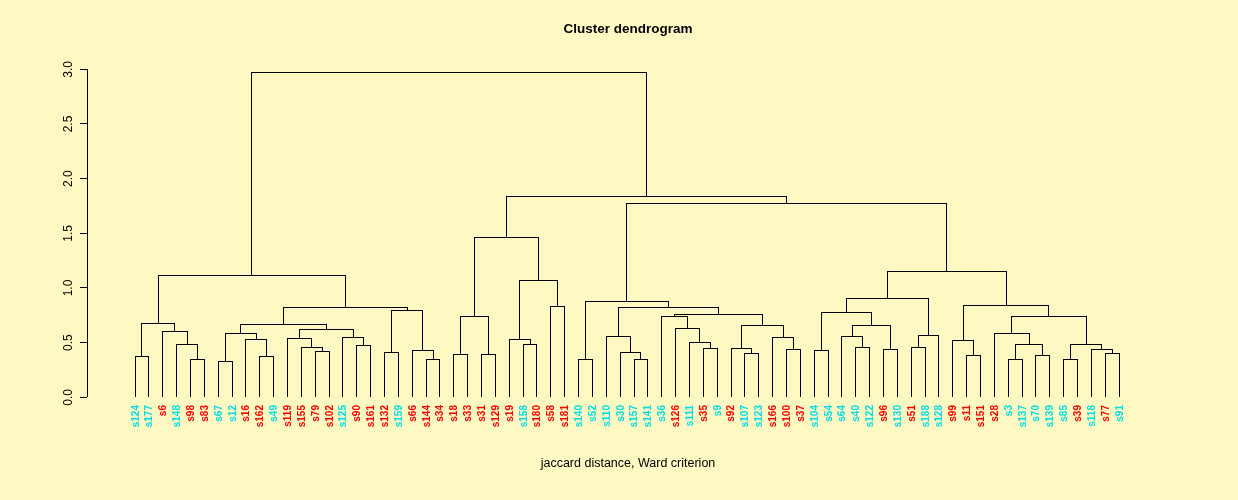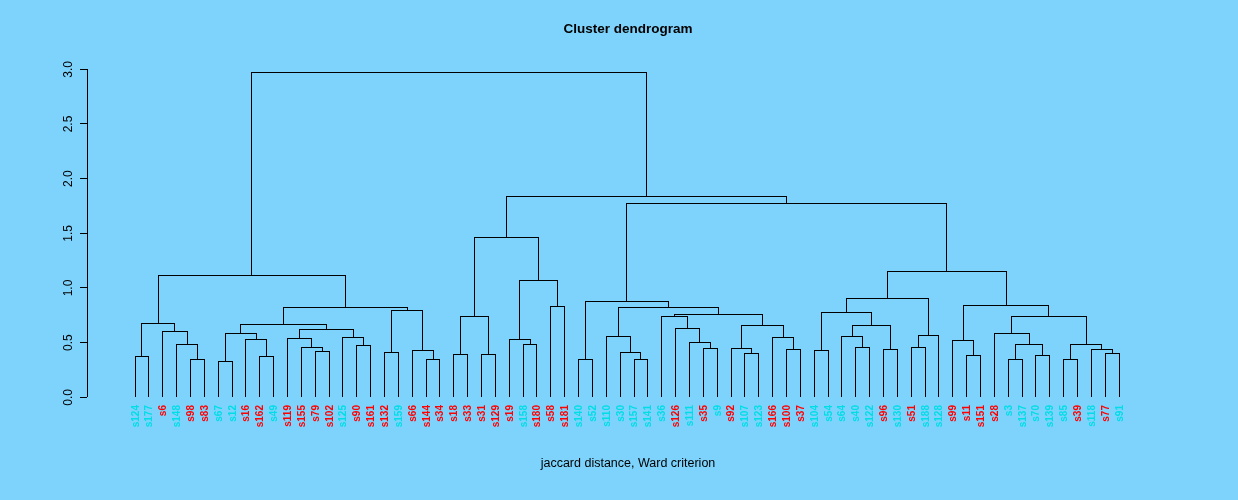--- a/index.html
+++ b/index.html
@@ -1,16 +1,16 @@
 <!DOCTYPE html>
 <html><head>
 <meta charset="utf-8">
 <style>
   html,body{margin:0;padding:0;background:#ffffff;}
-  #stage{position:relative;width:1238px;height:500px;background:#7dd3fc;overflow:hidden;
+  #stage{position:relative;width:1238px;height:500px;background:#fef9c3;overflow:hidden;
          font-family:"Liberation Sans", sans-serif;}
   svg text{font-family:"Liberation Sans", sans-serif;}
   .plot-title{font-size:13.5px;font-weight:bold;fill:#000;}
   .axis-label{font-size:12.5px;fill:#000;}
   .tick-label{font-size:12px;fill:#000;}
   .leaf-label{font-size:10px;font-weight:bold;}
   .dendro-line{stroke:#000;stroke-width:1;fill:none;shape-rendering:crispEdges;}
   .axis-line{stroke:#000;stroke-width:1;fill:none;shape-rendering:crispEdges;}
 </style>
 </head>

